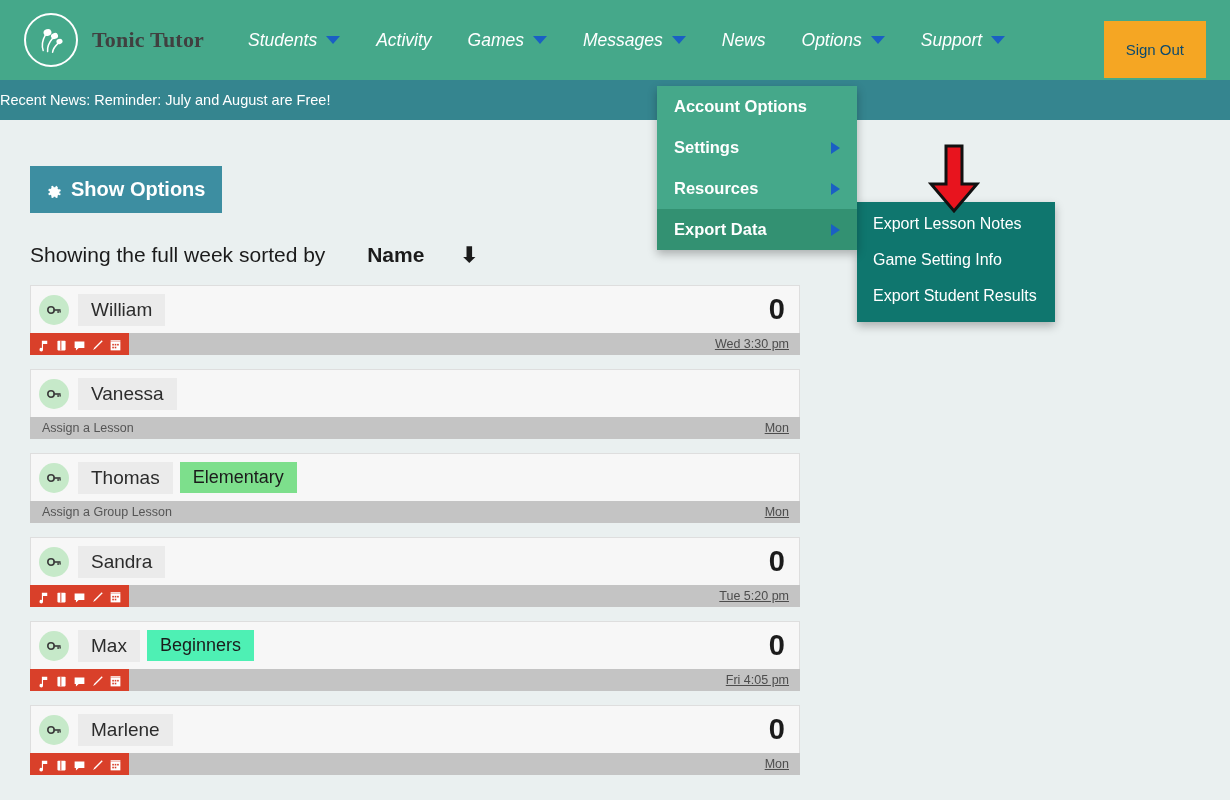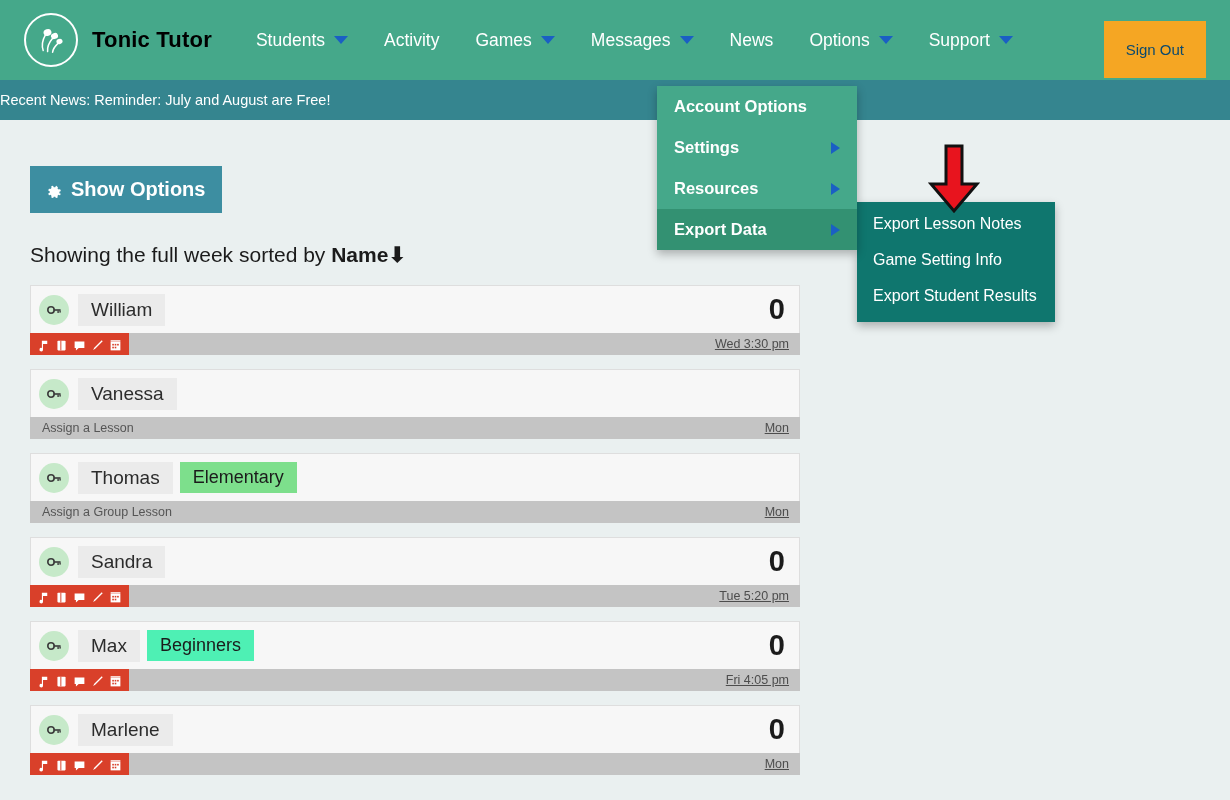--- a/index.html
+++ b/index.html
@@ -23,34 +23,36 @@
   }
   .brand-wrap { display: flex; align-items: center; gap: 14px; }
   .logo {
     width: 54px; height: 54px;
     border-radius: 50%;
     border: 2px solid #ffffff;
     display: flex; align-items: center; justify-content: center;
     flex: 0 0 auto;
   }
   .brand-name {
-    color: #000000;
+    color: #404040;
     font-size: 22px;
     font-weight: bold;
     letter-spacing: .2px;
     white-space: nowrap;
+    font-family: Liberation Serif, serif;
   }
   .nav-items { display: flex; align-items: center; margin-left: 26px; }
   .nav-item {
     display: flex; align-items: center; gap: 9px;
     color: #ffffff;
     font-size: 17.5px;
     padding: 6px 18px;
     cursor: pointer;
     white-space: nowrap;
+    font-style: italic;
   }
   .caret {
     width: 0; height: 0;
     border-left: 7px solid transparent;
     border-right: 7px solid transparent;
     border-top: 8px solid #1a5fc4;
   }
   .signout {
     position: absolute;
     right: 24px; top: 21px;
@@ -147,21 +149,21 @@
     display: flex; align-items: center; gap: 9px;
     cursor: pointer;
     font-family: "Liberation Sans", sans-serif;
   }
   .gear { display: inline-block; width: 15px; height: 15px; }
   .sort-line {
     font-size: 21px;
     color: #1b1b1b;
     margin-top: 30px;
   }
-  .sort-line b { font-weight: bold; }
+  .sort-line b { font-weight: bold; margin-left: 36px; }
 
   
   .cards { margin-top: 18px; }
   .card { width: 770px; margin-bottom: 14px; }
   .card-top {
     background: #f7f7f7;
     border: 1px solid #dedede;
     border-bottom: none;
     height: 48px;
     display: flex; align-items: center;

